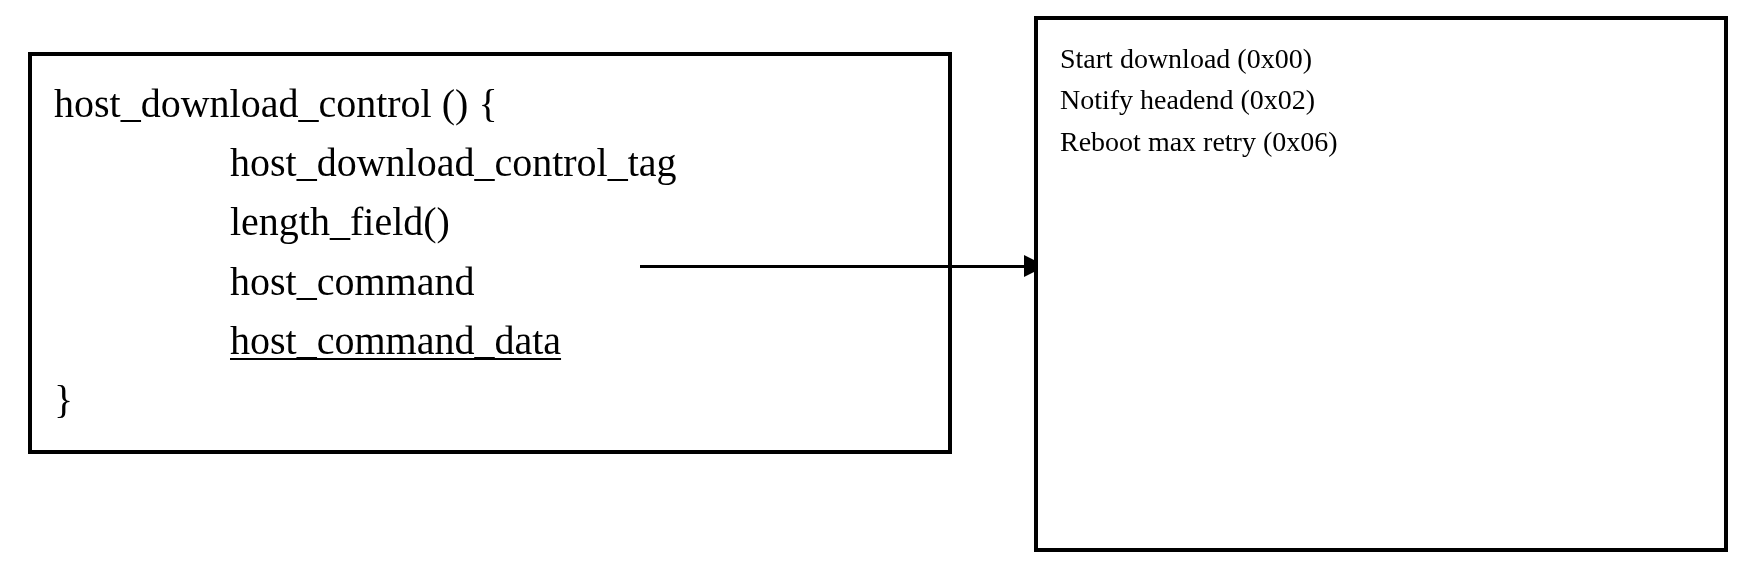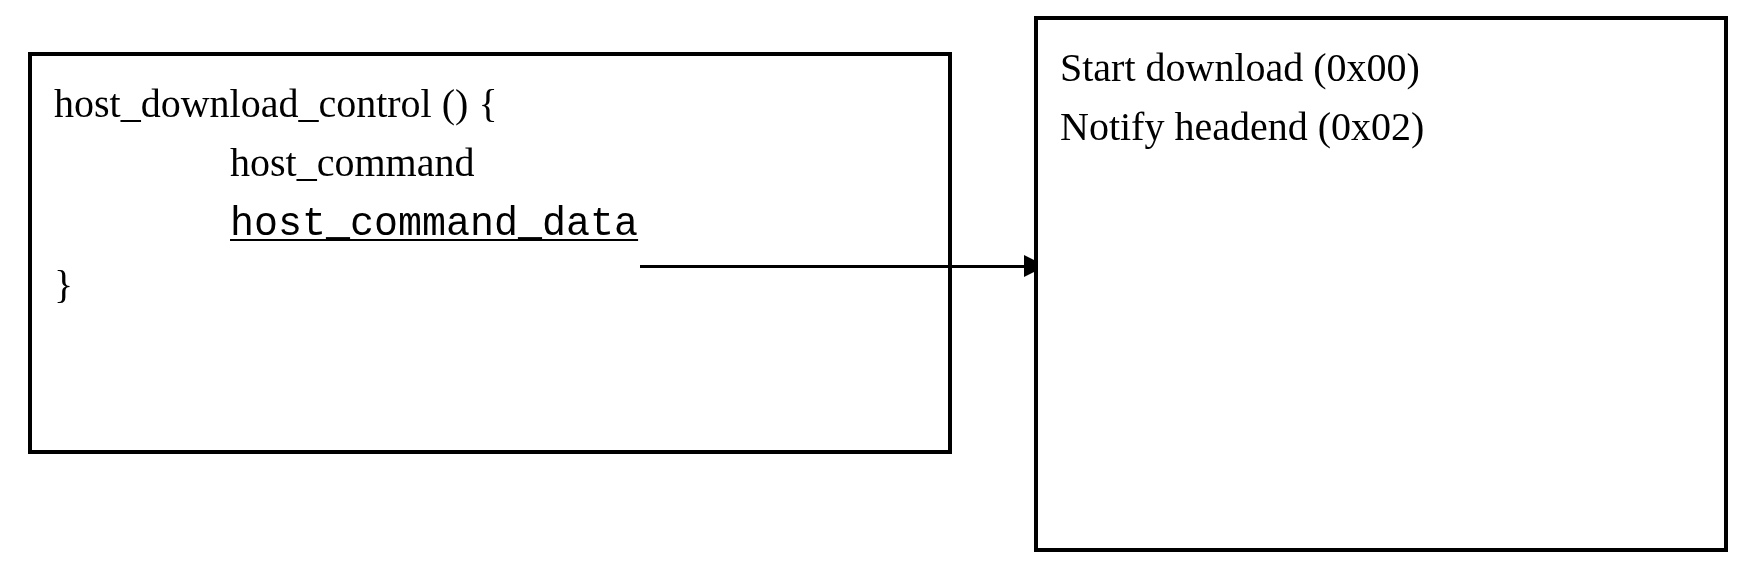--- a/index.html
+++ b/index.html
@@ -38,21 +38,20 @@
       font-size: 40px;
     }
     .indent {
       display: inline-block;
       width: 176px;
     }
     .underline {
       text-decoration: underline;
       text-decoration-thickness: 2px;
       text-underline-offset: 4px;
-      font-family: Liberation Mono, monospace;
     }
     .arrow {
       position: absolute;
       pointer-events: none;
     }
     .arrow-shaft {
       position: absolute;
       top: 265px;
       left: 640px;
       width: 396px;
@@ -64,34 +63,37 @@
       top: 255px;
       left: 1024px;
       width: 0;
       height: 0;
       border-top: 11px solid transparent;
       border-bottom: 11px solid transparent;
       border-left: 22px solid #000;
     }
     .list-line {
       line-height: 1.48;
-      font-size: 40px;
+      font-size: 28px;
     }
   </style>
 </head>
 <body>
 
 <div class="box left-box">
   <div class="code-line">host_download_control () {</div>
+  <div class="code-line"><span class="indent"></span><span>host_download_control_tag</span></div>
+  <div class="code-line"><span class="indent"></span><span>length_field()</span></div>
   <div class="code-line"><span class="indent"></span><span>host_command</span></div>
   <div class="code-line"><span class="indent"></span><span class="underline">host_command_data</span></div>
   <div class="code-line">}</div>
 </div>
 
 <div class="arrow">
   <div class="arrow-shaft"></div>
   <div class="arrow-head"></div>
 </div>
 
 <div class="box right-box">
   <div class="list-line">Start download (0x00)</div>
   <div class="list-line">Notify headend (0x02)</div>
+  <div class="list-line">Reboot max retry (0x06)</div>
 </div>
 
 </body></html>

